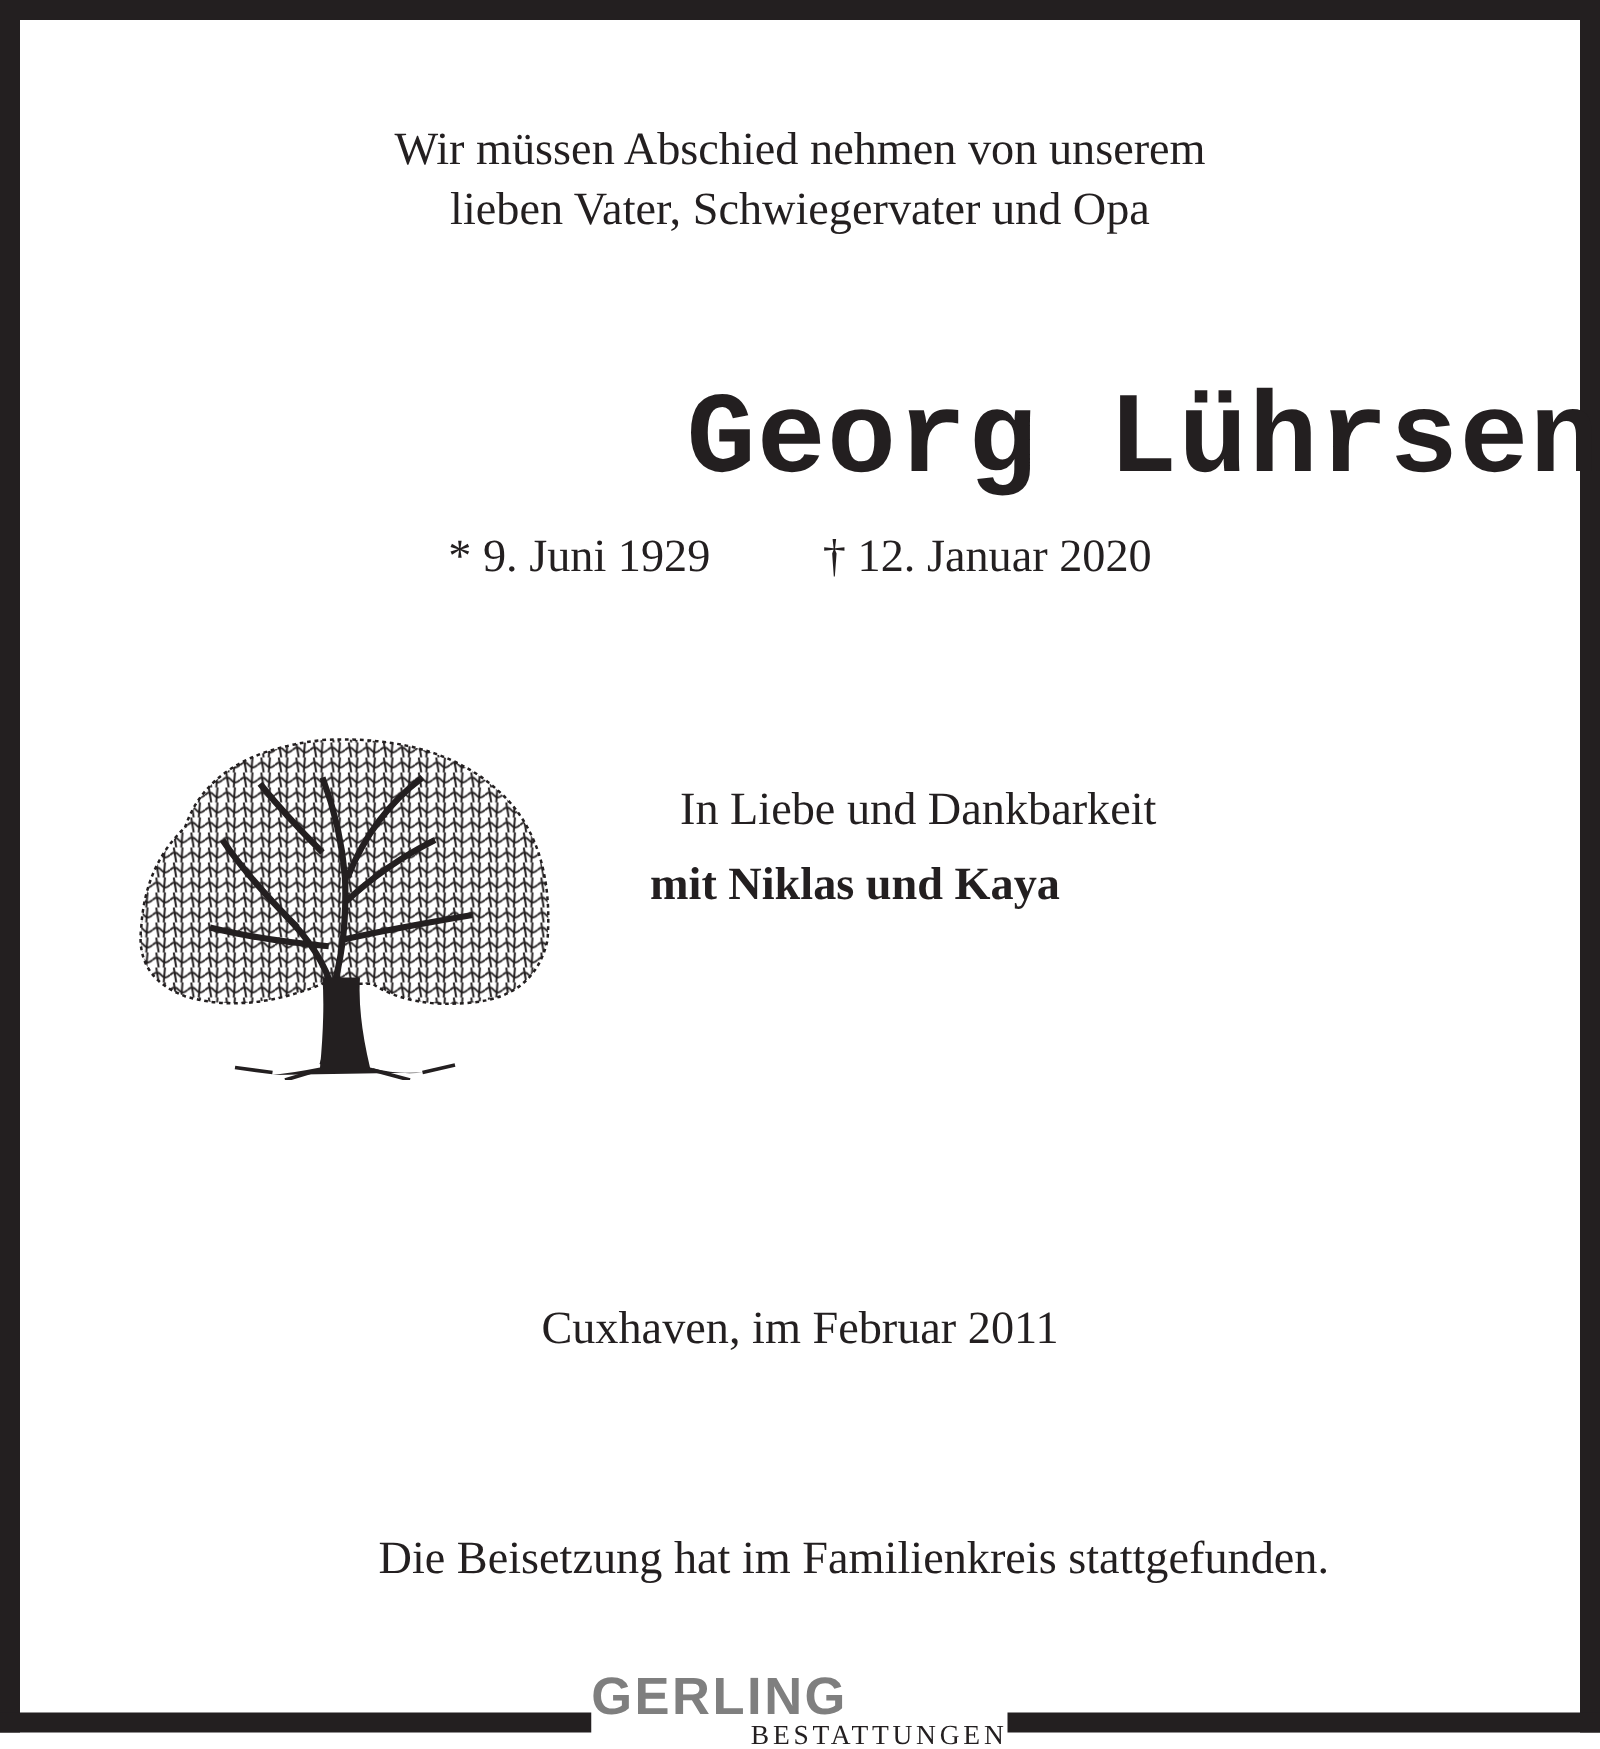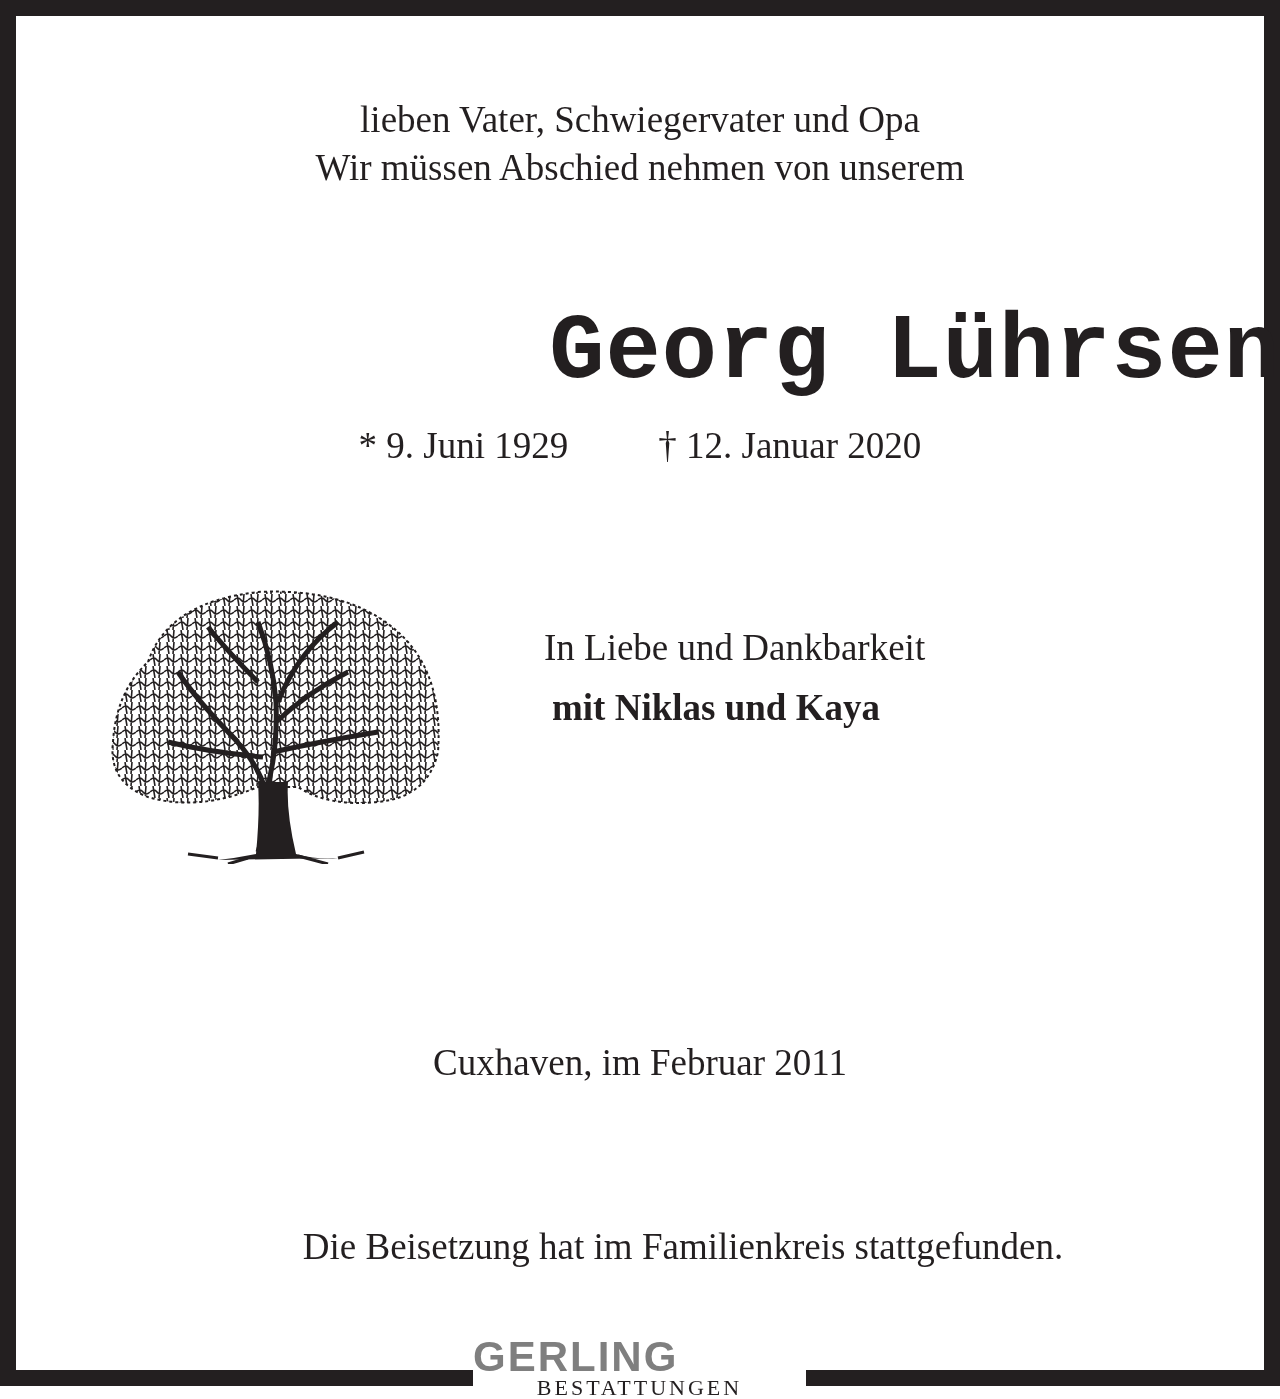--- a/index.html
+++ b/index.html
@@ -17,41 +17,41 @@
   .dates span { display:inline-block; }
   .dates .gap { width:90px; }
   .tree { position:absolute; left:108px; top:582px; width:336px; height:282px; }
   .mourners { position:absolute; left:520px; top:622px; font-family:"Liberation Serif",serif; font-size:37px; color:#231f20; }
   .mourners .line { white-space:nowrap; }
   .mourners .plain { line-height:52px; }
   .mourners .bold { font-weight:bold; }
   .l1 { margin-bottom:12px;margin-left:24px; }
   .l2 { line-height:52px; margin-bottom:4px; }
   .l3 { line-height:44px; }
-  .l4 { line-height:44px; margin-bottom:10px;margin-left:32px; }
+  .l4 { line-height:44px; margin-bottom:10px; }
   .l5 { line-height:52px; }
   .place { top:1038px; font-size:37px; font-family:"Liberation Serif",serif; line-height:50px; }
   .burial { top:1222px; font-size:37px; font-family:"Liberation Serif",serif; line-height:50px;margin-left:43px; }
   .logo-main { position:absolute; left:473px; width:333px; top:1336px; text-align:left;
                font-family:"Liberation Sans",sans-serif; font-weight:bold; font-size:42px; color:#7f7f7f; line-height:42px; letter-spacing:2px; }
-  .logo-sub { position:absolute; left:473px; width:333px; top:1376px; text-align:center;
+  .logo-sub { position:absolute; left:473px; width:333px; top:1376px; text-align:right;
               font-family:"Liberation Serif",serif; font-size:22px; color:#231f20; line-height:24px; letter-spacing:3px; }
 </style>
 </head>
 <body>
 
 <div class="frame-top"></div>
 <div class="frame-left"></div>
 <div class="frame-right"></div>
 <div class="frame-bottom-l"></div>
 <div class="frame-bottom-r"></div>
 
 <div class="center intro">
+  <div>Wir müssen Abschied nehmen von unserem</div>
   <div>lieben Vater, Schwiegervater und Opa</div>
-  <div>Wir müssen Abschied nehmen von unserem</div>
 </div>
 
 <div class="center name">Georg Lührsen</div>
 
 <div class="center dates">
   <span>* 9. Juni 1929</span><span class="gap"></span><span>† 12. Januar 2020</span>
 </div>
 
 <svg class="tree" viewBox="0 0 336 282" xmlns="http://www.w3.org/2000/svg">
   <defs>

